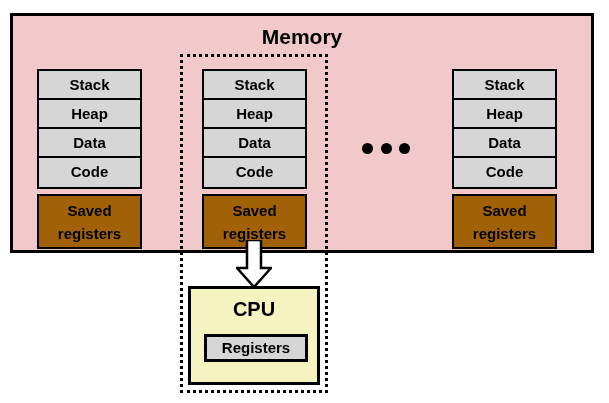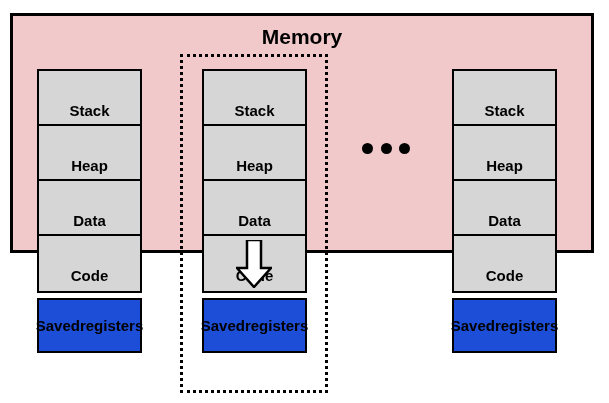--- a/index.html
+++ b/index.html
@@ -58,32 +58,31 @@
   .seg {
     height: 29px;
     line-height: 27px;
     text-align: center;
     font-size: 15px;
     font-weight: bold;
     color: #000000;
     background: #d6d6d6;
     border-bottom: 2px solid #000000;
     box-sizing: border-box;
-    margin-top: 26px;
   }
   .seg:last-child { border-bottom: none; }
 
   .saved-box {
     margin-top: 5px;
     height: 55px;
     border: 2px solid #000000;
-    background: #1d4ed8;
+    background: #a16207;
     box-sizing: border-box;
     display: flex;
-    flex-direction: row;
+    flex-direction: column;
     align-items: center;
     justify-content: center;
     font-size: 15px;
     font-weight: bold;
     color: #000000;
     line-height: 23px;
   }
 
   
   .ellipsis {
@@ -217,16 +216,20 @@
       <span>registers</span>
     </div>
   </div>
 
   <div class="block-arrow">
     <svg width="36" height="48" viewBox="0 0 36 48" xmlns="http://www.w3.org/2000/svg">
       <polygon points="11,0 25,0 25,28 35,28 18,47 1,28 11,28" fill="#ffffff" stroke="#000000" stroke-width="2.5" stroke-linejoin="miter"></polygon>
     </svg>
   </div>
 
+  <div class="cpu-box">
+    <div class="cpu-title">CPU</div>
+    <div class="registers-box">Registers</div>
+  </div>
 
   <div class="dotted-rect"></div>
 
 </div>
 
 </body></html>

